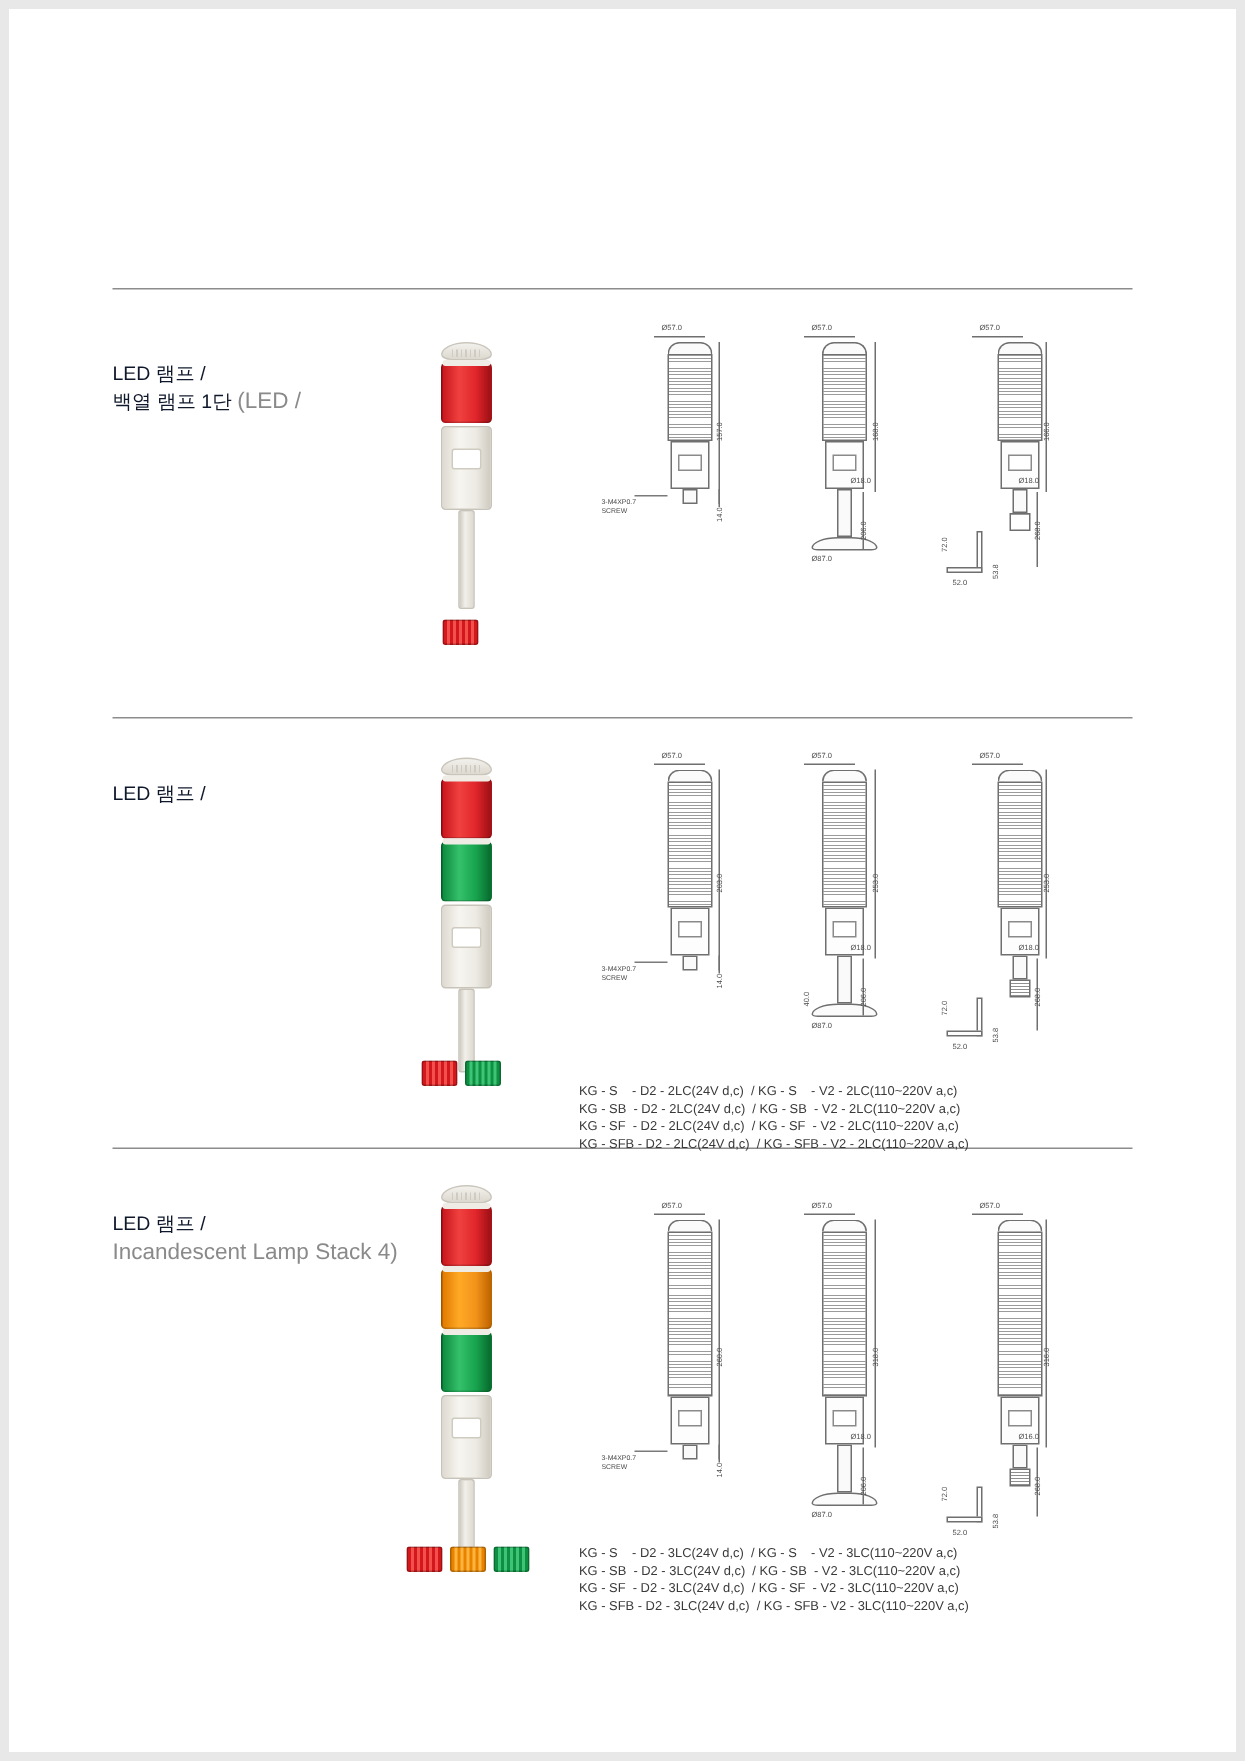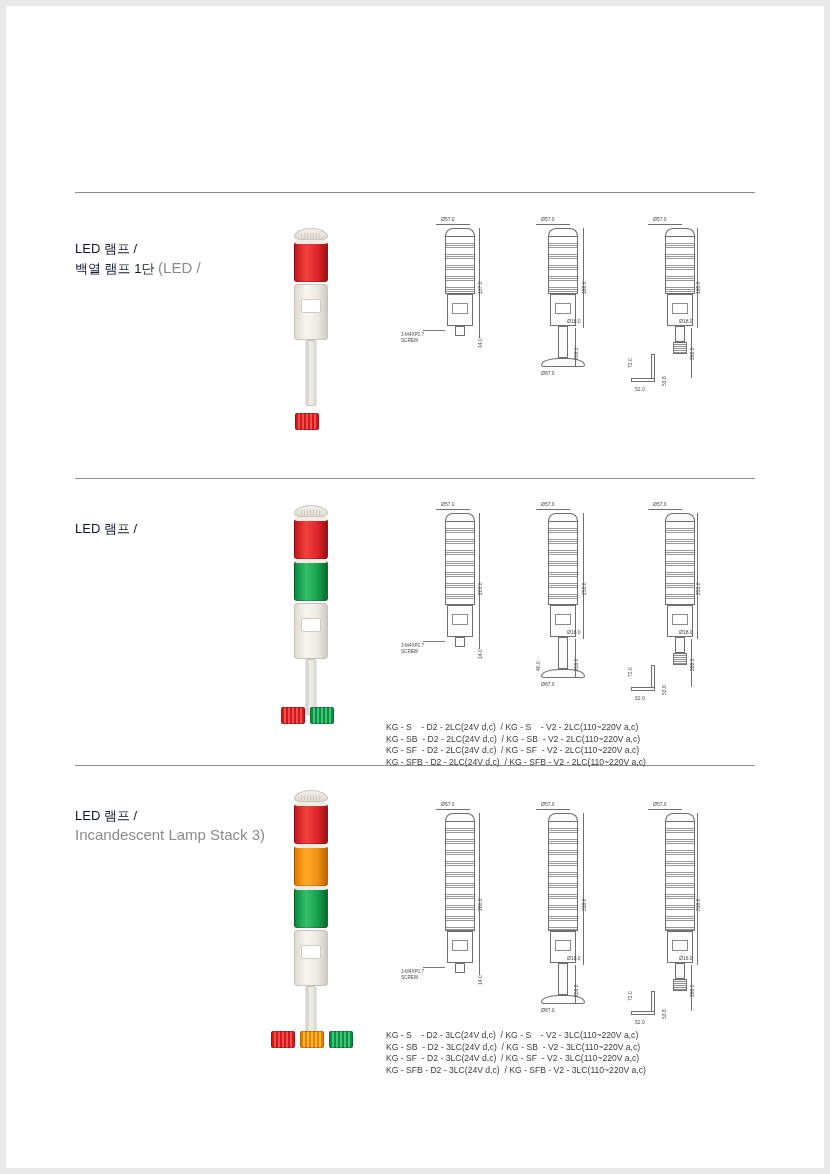--- a/index.html
+++ b/index.html
@@ -305,21 +305,21 @@
     <div class="dimv" style="left:44px;top:200px;">53.8</div>
   </div>
 
   <div class="codes" style="left:386px;top:703px;margin-top:19px;">KG - S    - D2 - 2LC(24V d,c)  / KG - S    - V2 - 2LC(110~220V a,c)
 KG - SB  - D2 - 2LC(24V d,c)  / KG - SB  - V2 - 2LC(110~220V a,c)
 KG - SF  - D2 - 2LC(24V d,c)  / KG - SF  - V2 - 2LC(110~220V a,c)
 KG - SFB - D2 - 2LC(24V d,c)  / KG - SFB - V2 - 2LC(110~220V a,c)</div>
 
   <div class="sec-label" style="top:806px;">
     <div class="ko">LED 램프 /</div>
-    <div class="en">Incandescent Lamp Stack 3)</div>
+    <div class="en">Incandescent Lamp Stack 4)</div>
   </div>
 
   <div class="lamp" style="left:288px;top:790px;width:46px;height:250px;">
     <div class="cap" style="top:0;"></div>
     <div class="seg red" style="top:14px;">
         <div class="ring"></div>
       </div>
     <div class="seg amber" style="top:56px;">
         <div class="ring"></div>
       </div>

